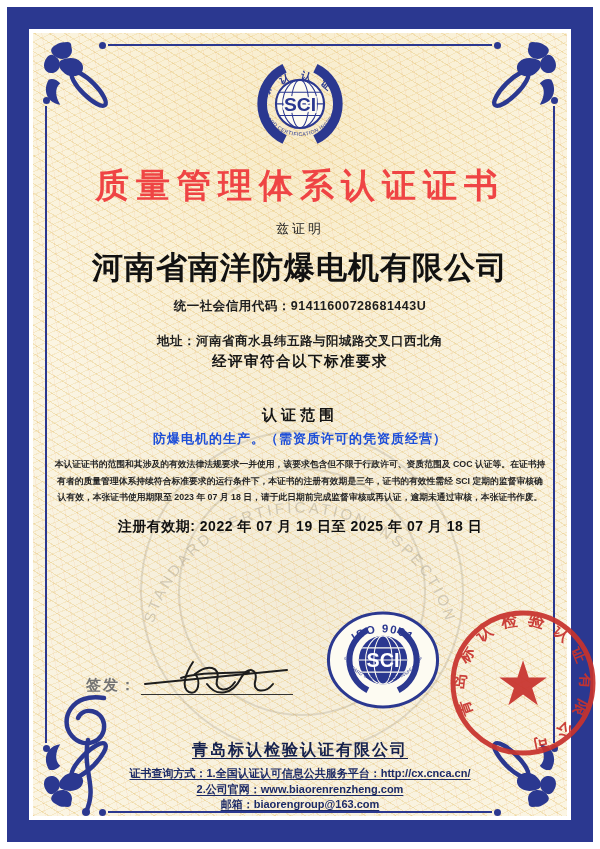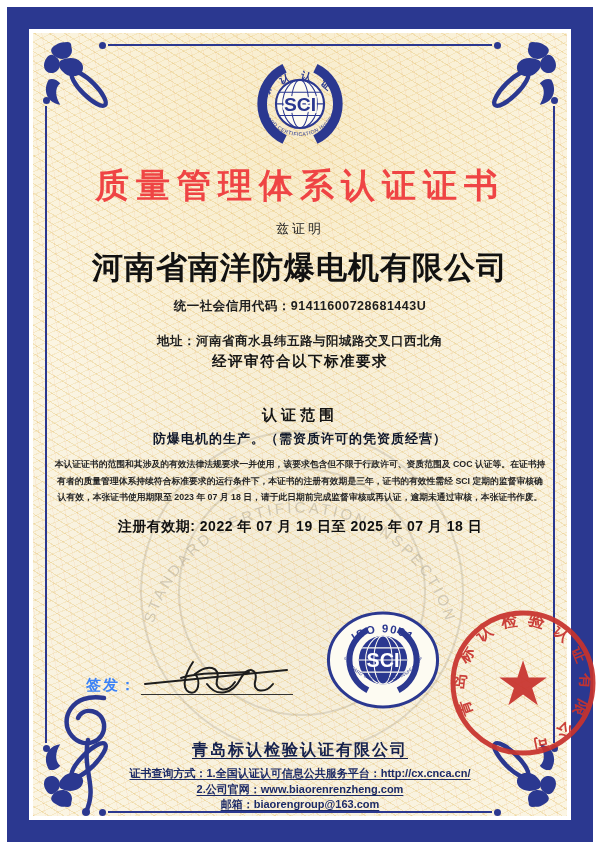--- a/index.html
+++ b/index.html
@@ -33,28 +33,28 @@
   #title{top:163px;font-size:34px;font-weight:bold;letter-spacing:7px;color:#ef4444;}
   #certify{top:220px;font-size:13px;letter-spacing:3px;color:#222;}
   #company{top:247px;font-size:31px;font-weight:bold;letter-spacing:1px;color:#111;}
   .info-line{font-size:12.5px;font-weight:bold;color:#1d1d1d;letter-spacing:.5px;}
   #cert-no{top:297px;} #credit-code{top:298px;} #address{top:333px;}
   #std-intro{top:352px;font-size:14.5px;font-weight:bold;letter-spacing:1.5px;color:#151515;font-family:Liberation Serif, serif;}
   #iso-line{top:368px;color:#101010;}
   #iso-line span{display:inline-block;transform:scaleX(.86);
     font-family:"Liberation Mono","DejaVu Sans Mono",monospace;font-size:25px;font-weight:bold;letter-spacing:-1px;}
   #scope-label{top:406px;font-size:15px;font-weight:bold;letter-spacing:4px;color:#141414;}
-  #scope-text{top:430px;font-size:13px;font-weight:bold;color:#0f172a;letter-spacing:1px;}
+  #scope-text{top:430px;font-size:13px;font-weight:bold;color:#1d4ed8;letter-spacing:1px;}
   #fine-print{top:456px;left:54px;width:492px;text-align:center;color:#262626;
     font-size:8.8px;line-height:16.5px;}
   #fine-print div{white-space:nowrap;font-weight:bold;}
   #validity{top:518px;font-size:14px;font-weight:bold;color:#101010;letter-spacing:.5px;}
   
   #sig-row{left:86px;top:672px;display:flex;align-items:flex-end;}
-  #sig-label{font-size:15px;font-weight:bold;color:#3b82f6;letter-spacing:2px;}
+  #sig-label{font-size:15px;font-weight:bold;color:#737373;letter-spacing:2px;}
   #sig-line{display:inline-block;width:152px;height:22px;border-bottom:1.5px solid #333;margin-left:4px;position:relative;}
   #sig-line svg{position:absolute;left:-4px;bottom:-6px;}
   
   #issuer-name{top:740px;font-size:16px;font-weight:bold;letter-spacing:2px;color:#15214d;
     text-decoration:underline;text-underline-offset:3px;}
   .footer-line{font-size:11px;color:#1c2a66;font-weight:bold;
     text-decoration:underline;text-underline-offset:2px;}
   #footer-query{top:766px;} #footer-site{top:782px;} #footer-mail{top:797px;}
   
   .wm-ring{position:absolute;border:2px solid rgba(165,155,135,.30);border-radius:50%;}

